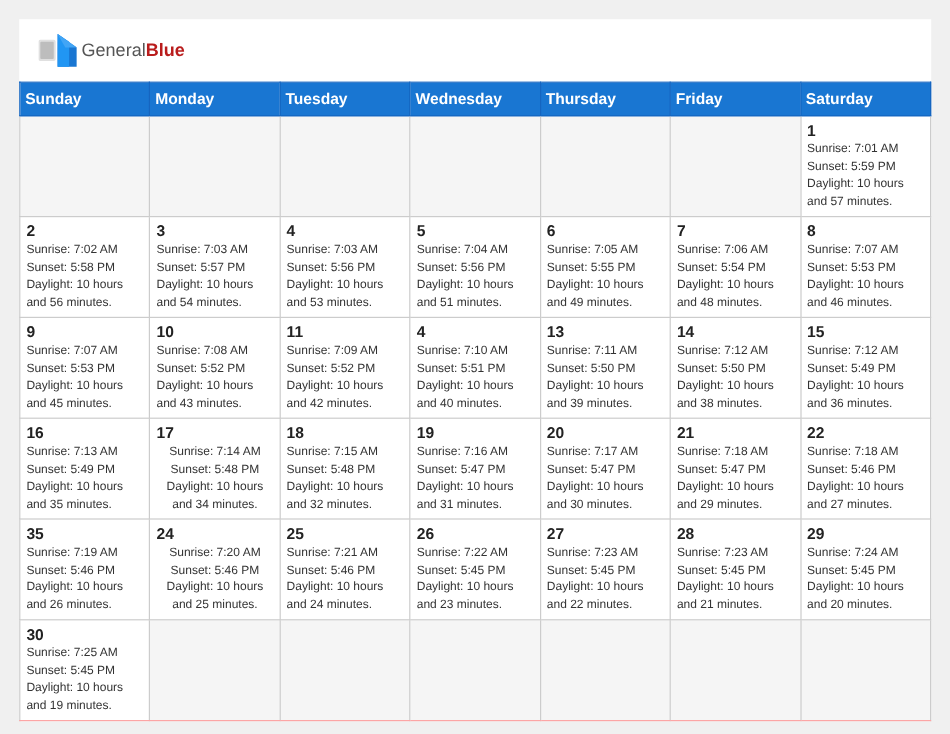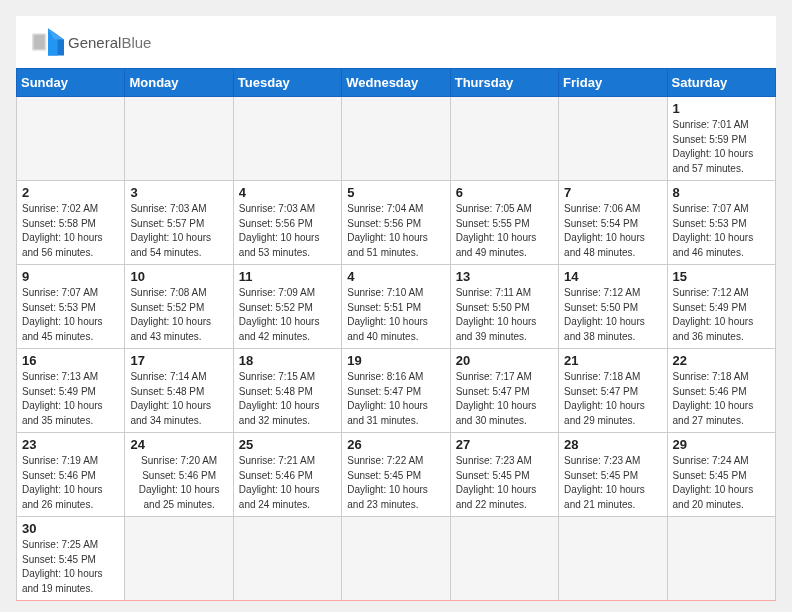--- a/index.html
+++ b/index.html
@@ -93,21 +93,21 @@
   <div class="header">
     <div class="logo">
       <svg class="logo-icon" viewBox="0 0 40 34">
         <rect x="0" y="6" width="18" height="22" rx="2" fill="#e0e0e0"></rect>
         <rect x="2" y="8" width="14" height="18" rx="1" fill="#bdbdbd"></rect>
         <polygon points="20,0 40,14 40,34 20,34" fill="#1976D2"></polygon>
         <polygon points="20,0 32,8 32,34 20,34" fill="#2196F3"></polygon>
         <polygon points="20,0 40,14 28,14" fill="#42A5F5"></polygon>
       </svg>
       <div>
-        <div style="font-size:15px; color:#555; font-weight:normal;">General<span style="color:#737373; font-weight:normal;">Blue</span></div>
+        <div style="font-size:15px; color:#555; font-weight:normal;">General<span style="color:#b91c1c; font-weight:bold;">Blue</span></div>
       </div>
     </div>
     <div class="title-block">
       <div class="month-title"></div>
       <div class="location-title"></div>
     </div>
   </div>
 
   <table class="calendar">
     <thead>
@@ -226,33 +226,33 @@
         </tr>
         <tr>
           <td>
             <span class="day-num">16</span>
             <div class="day-info" style="white-space: pre-line;">Sunrise: 7:13 AM
 Sunset: 5:49 PM
 Daylight: 10 hours and 35 minutes.</div>
           </td>
           <td>
             <span class="day-num">17</span>
-            <div class="day-info" style="white-space: pre-line;">Sunrise: 7:14 AM
+            <div class="day-info" style="white-space: pre-line; text-align: center;">Sunrise: 7:14 AM
 Sunset: 5:48 PM
 Daylight: 10 hours and 34 minutes.</div>
           </td>
           <td>
             <span class="day-num">18</span>
             <div class="day-info" style="white-space: pre-line;">Sunrise: 7:15 AM
 Sunset: 5:48 PM
 Daylight: 10 hours and 32 minutes.</div>
           </td>
           <td>
             <span class="day-num">19</span>
-            <div class="day-info" style="white-space: pre-line;">Sunrise: 8:16 AM
+            <div class="day-info" style="white-space: pre-line;">Sunrise: 7:16 AM
 Sunset: 5:47 PM
 Daylight: 10 hours and 31 minutes.</div>
           </td>
           <td>
             <span class="day-num">20</span>
             <div class="day-info" style="white-space: pre-line;">Sunrise: 7:17 AM
 Sunset: 5:47 PM
 Daylight: 10 hours and 30 minutes.</div>
           </td>
           <td>
@@ -263,21 +263,21 @@
           </td>
           <td>
             <span class="day-num">22</span>
             <div class="day-info" style="white-space: pre-line;">Sunrise: 7:18 AM
 Sunset: 5:46 PM
 Daylight: 10 hours and 27 minutes.</div>
           </td>
         </tr>
         <tr>
           <td>
-            <span class="day-num">23</span>
+            <span class="day-num">35</span>
             <div class="day-info" style="white-space: pre-line;">Sunrise: 7:19 AM
 Sunset: 5:46 PM
 Daylight: 10 hours and 26 minutes.</div>
           </td>
           <td>
             <span class="day-num">24</span>
             <div class="day-info" style="white-space: pre-line; text-align: center;">Sunrise: 7:20 AM
 Sunset: 5:46 PM
 Daylight: 10 hours and 25 minutes.</div>
           </td>

